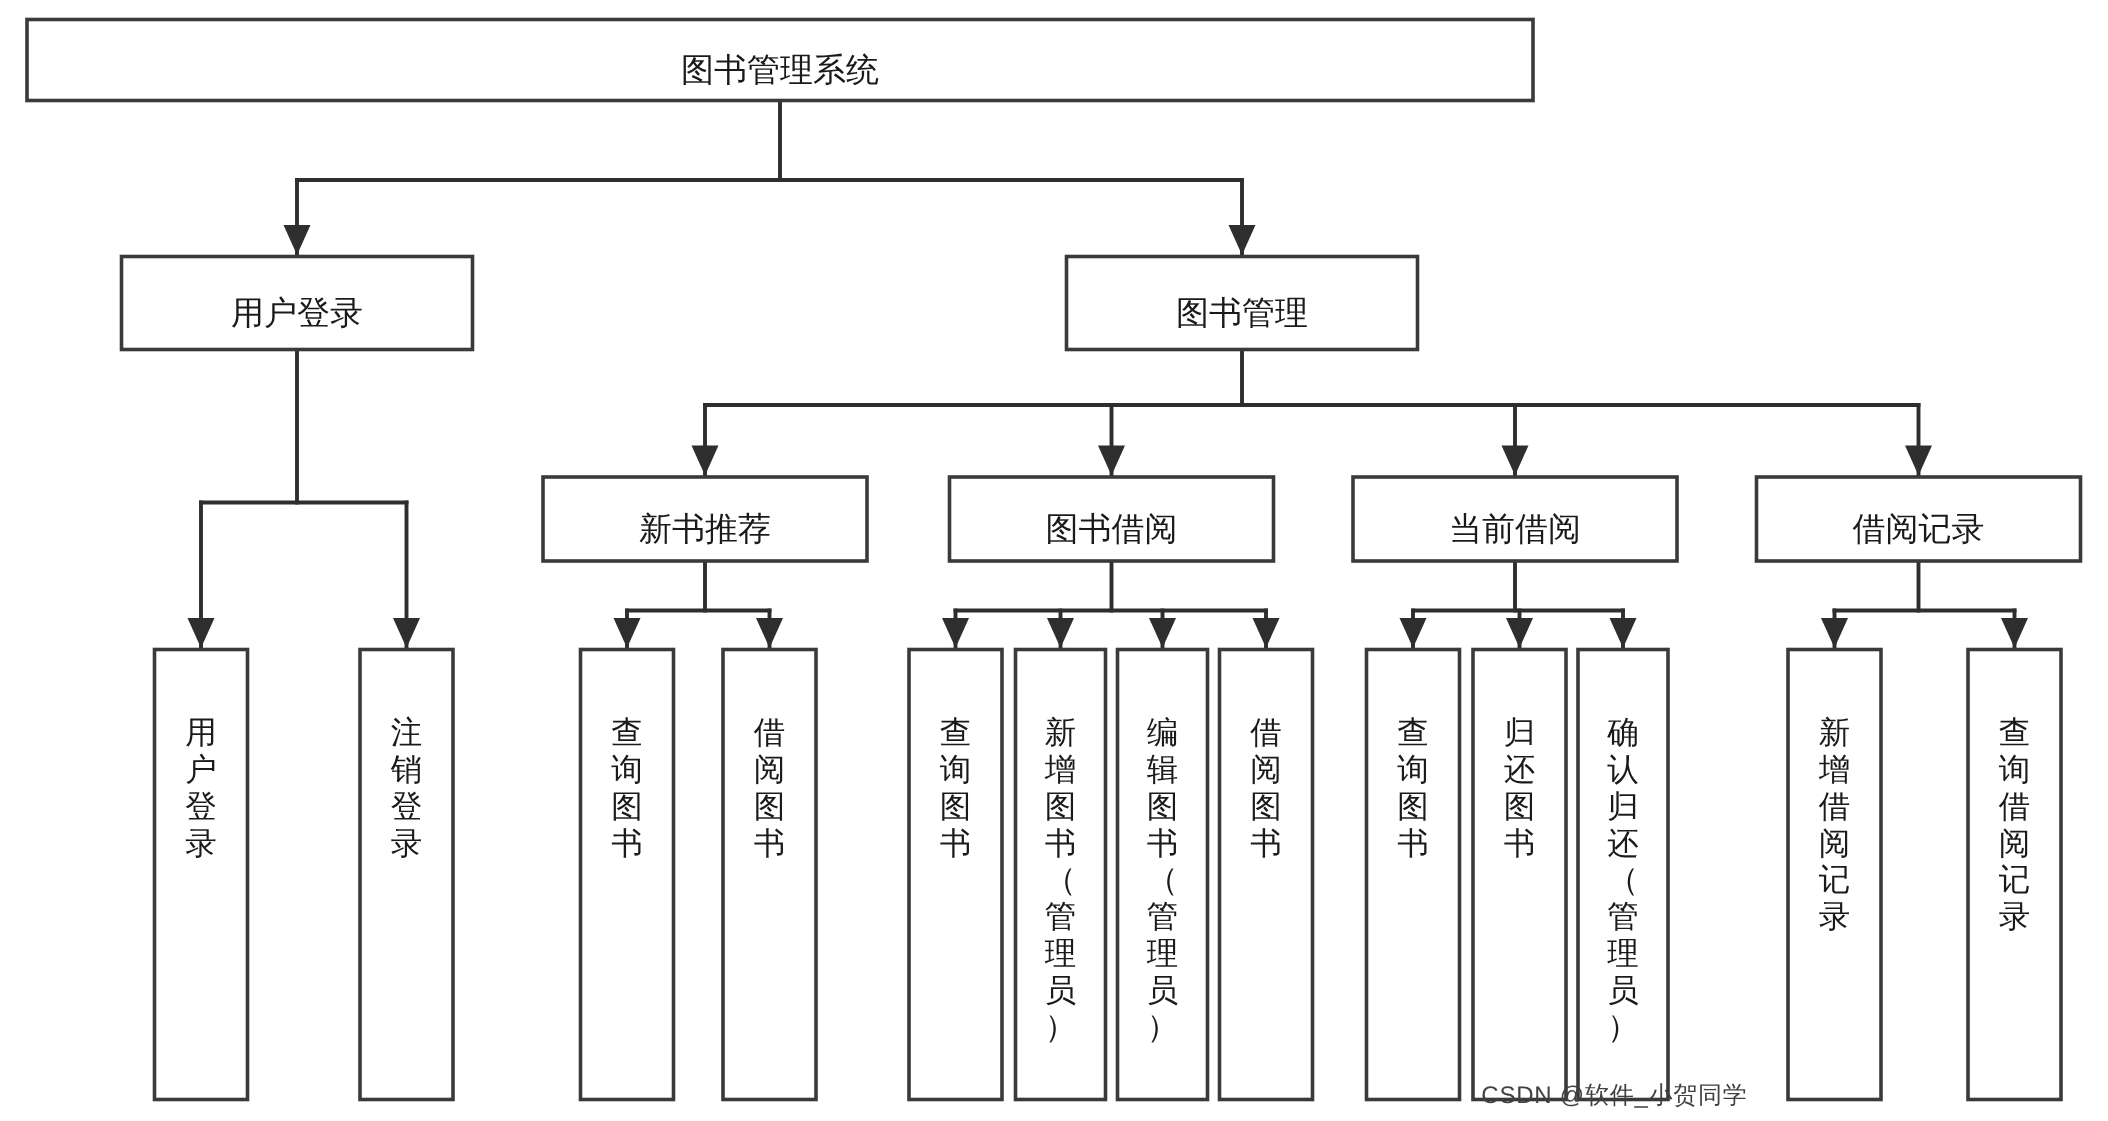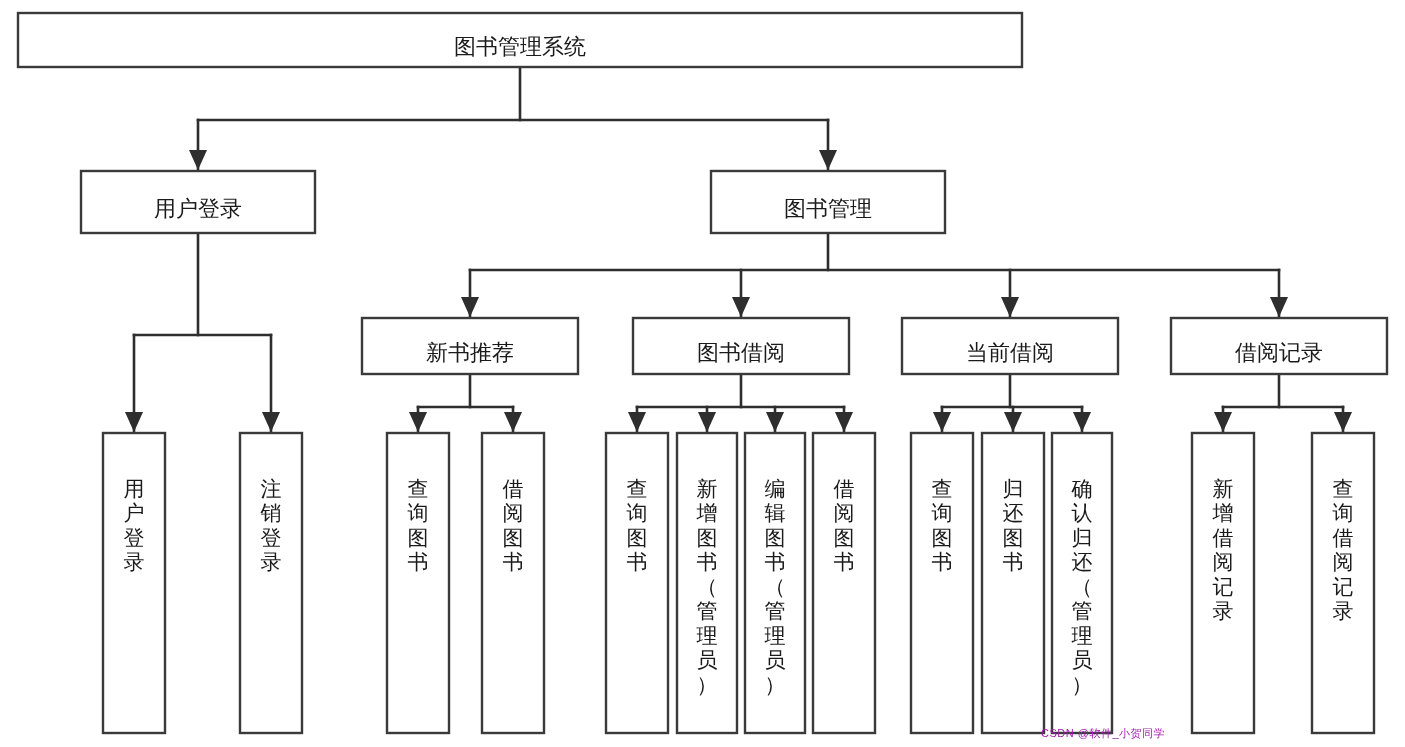--- a/index.html
+++ b/index.html
@@ -52,22 +52,22 @@
   }
   .arrow-head {
     fill: #2e2e2e;
     stroke: none;
   }
   .watermark {
     position: absolute;
     right: 10px;
     bottom: 6px;
     font-family: "Liberation Sans", "DejaVu Sans", sans-serif;
-    font-size: 11px;
-    color: #a21caf;
+    font-size: 16px;
+    color: #404040;
     white-space: nowrap;
     letter-spacing: 0.5px;
     pointer-events: none;
   }
 </style>
 </head>
 <body>
 
 <div id="diagram-root">
   <svg id="tree-svg" viewBox="0 0 1405 747" xmlns="http://www.w3.org/2000/svg">

